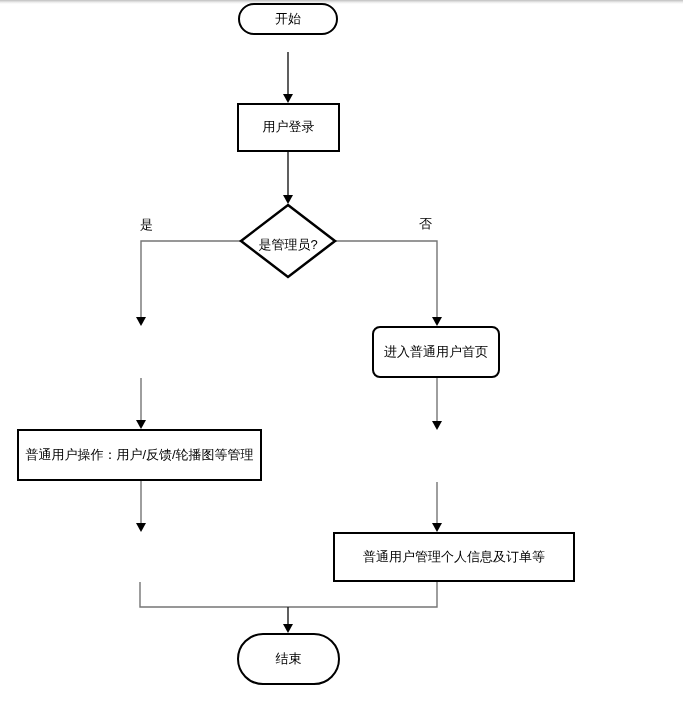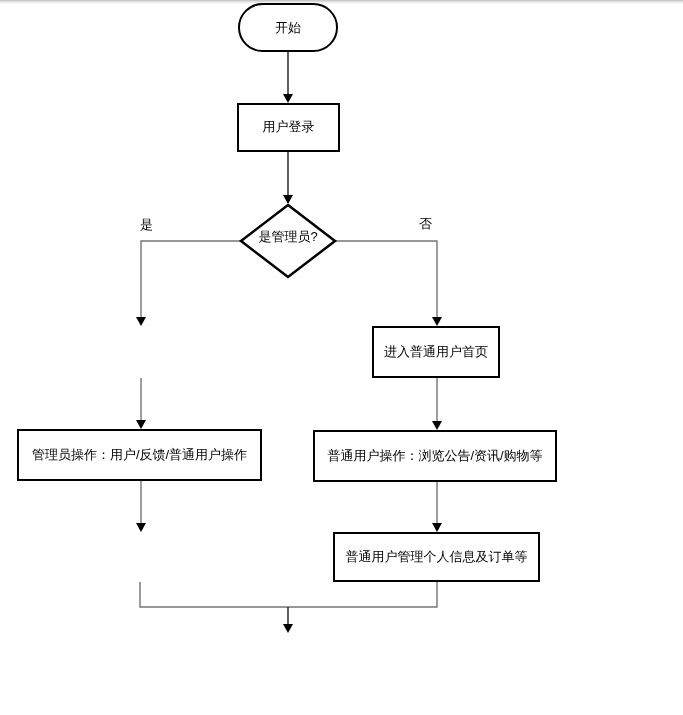--- a/index.html
+++ b/index.html
@@ -14,32 +14,32 @@
   }
   .edges-svg { position:absolute; left:0; top:0; z-index:1; }
   .node {
     position:absolute; z-index:2; box-sizing:border-box;
     background:#ffffff; border:2px solid #000000;
     display:flex; align-items:center; justify-content:center;
     font-size:13px; color:#000000; text-align:center;
     line-height:1.2; white-space:nowrap;
   }
   .terminator { border-radius:26px; }
-  .n-start   { left:238px; top:3px;   width:100px; height:49px; }
+  .n-start   { left:238px; top:3px;   width:100px; height:32px; }
   .n-login   { left:237px; top:103px; width:103px; height:49px;font-family:Liberation Mono, monospace; }
   .n-adminhome { left:70px;  top:326px; width:140px; height:52px; }
-  .n-userhome  { left:372px; top:326px; width:128px; height:52px; }
+  .n-userhome  { left:372px; top:326px; width:128px; height:52px;border-radius:8px; }
   .n-adminops  { left:17px;  top:429px; width:245px; height:52px; }
   .n-userops   { left:313px; top:430px; width:244px; height:52px; }
   .n-adminreview { left:52px;  top:532px; width:180px; height:50px; }
-  .n-userprofile { left:333px; top:532px; width:207px; height:50px; }
+  .n-userprofile { left:333px; top:532px; width:242px; height:50px; }
   .n-end     { left:237px; top:633px; width:103px; height:52px; }
   .diamond-label {
     position:absolute; z-index:2; left:244px; top:228px; width:88px; height:26px;
-    display:flex; align-items:flex-start; justify-content:center;
+    display:flex; align-items:flex-end; justify-content:center;
     font-size:13px; color:#000000; white-space:nowrap;
   }
   .edge-label {
     position:absolute; z-index:2; font-size:13px; color:#000000;
   }
   .lbl-yes { left:140px; top:216px; }
   .lbl-no  { left:419px; top:215px; }
 </style>
 </head>
 <body>
@@ -94,25 +94,25 @@
 
   <div class="edge-label lbl-yes">是</div>
   <div class="edge-label lbl-no">否</div>
 
 
   <div class="node n-userhome">
     <span>进入普通用户首页</span>
   </div>
 
   <div class="node n-adminops">
-    <span>管理员操作：用户/反馈/普通用户操作</span>
+    <span>普通用户操作：用户/反馈/轮播图等管理</span>
   </div>
 
-  <div class="node n-userops">
-    <span>普通用户操作：浏览公告/资讯/购物等</span>
-  </div>
 
 
   <div class="node n-userprofile">
     <span>普通用户管理个人信息及订单等</span>
   </div>
 
+  <div class="node terminator n-end">
+    <span>结束</span>
+  </div>
 </div>
 
 </body></html>

